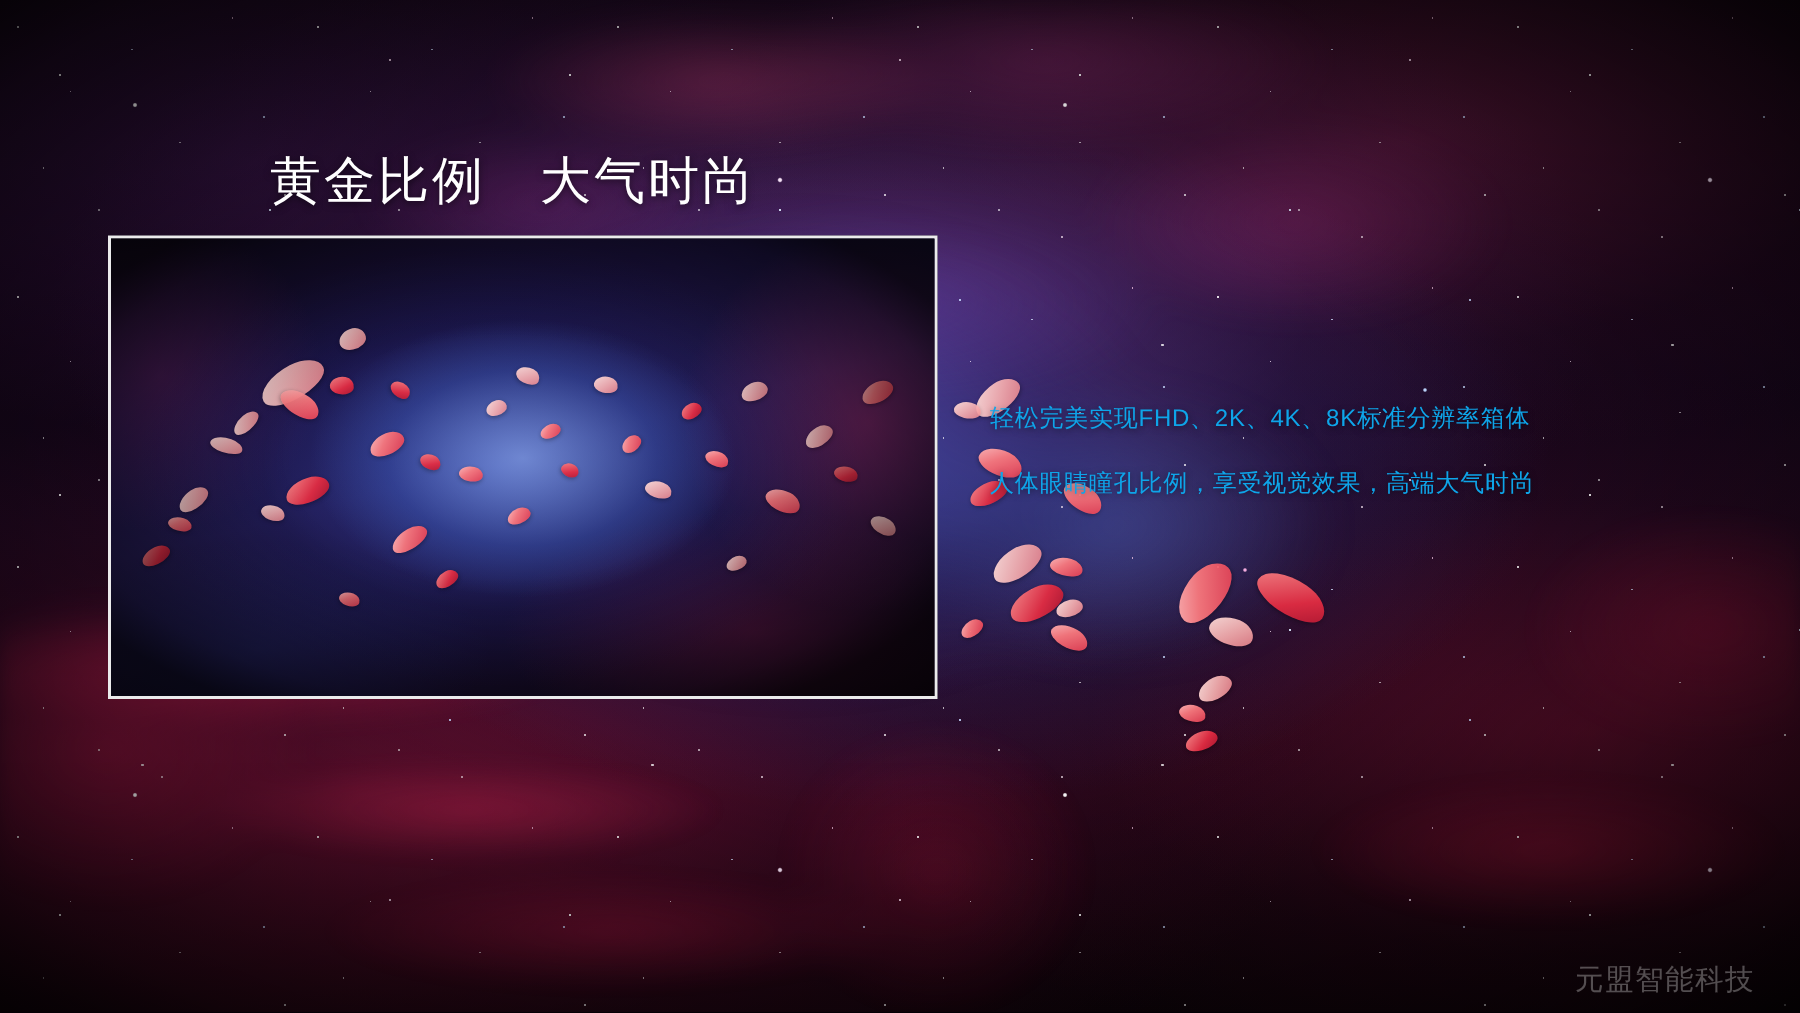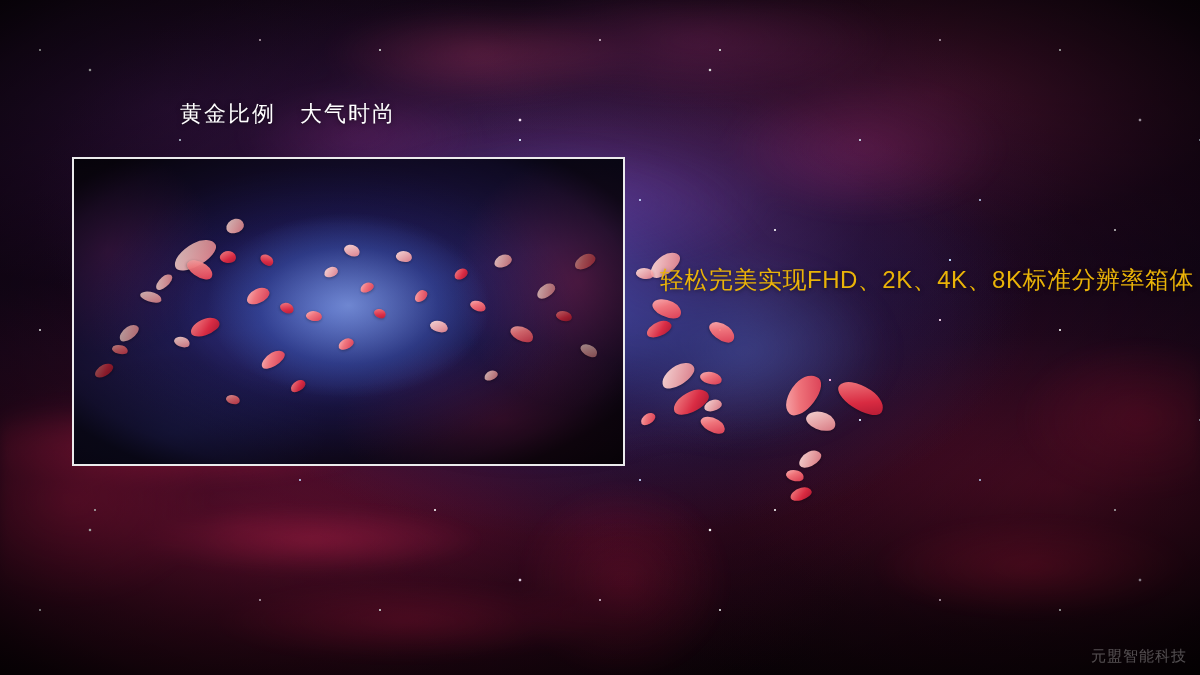--- a/index.html
+++ b/index.html
@@ -98,21 +98,21 @@
       radial-gradient(2.6px 2.6px at 520px 120px, rgba(255,235,255,1) 35%, rgba(255,235,255,.22) 60%, transparent 72%),
       radial-gradient(2.2px 2.2px at 210px 380px, rgba(255,180,230,.95) 35%, rgba(255,180,230,.2) 60%, transparent 72%);
     background-size:620px 460px;
   }
 
   
   #title{
     position:absolute;
     left:180px;top:101px;
     color:#ffffff;
-    font-size:22px;
+    font-size:34px;
     letter-spacing:2px;
     line-height:1.2;
     white-space:pre;
     text-shadow:0 1px 5px rgba(0,0,0,.55);
   }
 
   
   #panel{
     position:absolute;
     left:72px;top:157px;
@@ -151,34 +151,34 @@
   }
   .petal.deep{
     background:linear-gradient(140deg, rgba(250,140,140,.96) 0%, rgba(226,44,66,.95) 60%, rgba(176,22,48,.94) 100%);
   }
 
   
   #body-text{
     position:absolute;
     left:660px;top:258px;
     width:520px;
-    color:#eab308;
-    font-size:24px;
+    color:#0ea5e9;
+    font-size:16px;
     line-height:43px;
     letter-spacing:.5px;
     text-shadow:0 1px 4px rgba(0,0,0,.5);
   }
   #body-text .line{white-space:nowrap;}
 
   
   #watermark{
     position:absolute;
-    right:13px;bottom:9px;
+    right:30px;bottom:9px;
     color:rgba(255,255,255,.30);
-    font-size:15px;
+    font-size:19px;
     letter-spacing:1px;
   }
 </style>
 </head>
 <body>
 
 <div id="slide">
 
   <div class="bg-layer bg-base"></div>
   <div class="bg-layer bg-core-blue"></div>
@@ -248,17 +248,18 @@
       <div class="petal deep" style="left: 836px; top: 386px; width: 50px; height: 24px; transform: rotate(34deg);"></div>
       <div class="petal pale" style="left: 798px; top: 452px; width: 24px; height: 14px; transform: rotate(-26deg);"></div>
       <div class="petal" style="left: 786px; top: 470px; width: 18px; height: 11px; transform: rotate(18deg);"></div>
       <div class="petal deep" style="left: 790px; top: 488px; width: 22px; height: 12px; transform: rotate(-16deg);"></div>
       <div class="petal pale" style="left: 636px; top: 268px; width: 18px; height: 11px; transform: rotate(12deg);"></div>
       <div class="petal" style="left: 640px; top: 414px; width: 16px; height: 10px; transform: rotate(-30deg);"></div>
     </div>
 
   <div id="body-text">
     <div class="line">轻松完美实现FHD、2K、4K、8K标准分辨率箱体</div>
+    <div class="line">人体眼睛瞳孔比例，享受视觉效果，高端大气时尚</div>
   </div>
 
   <div id="watermark">元盟智能科技</div>
 
 </div>
 
 </body></html>

